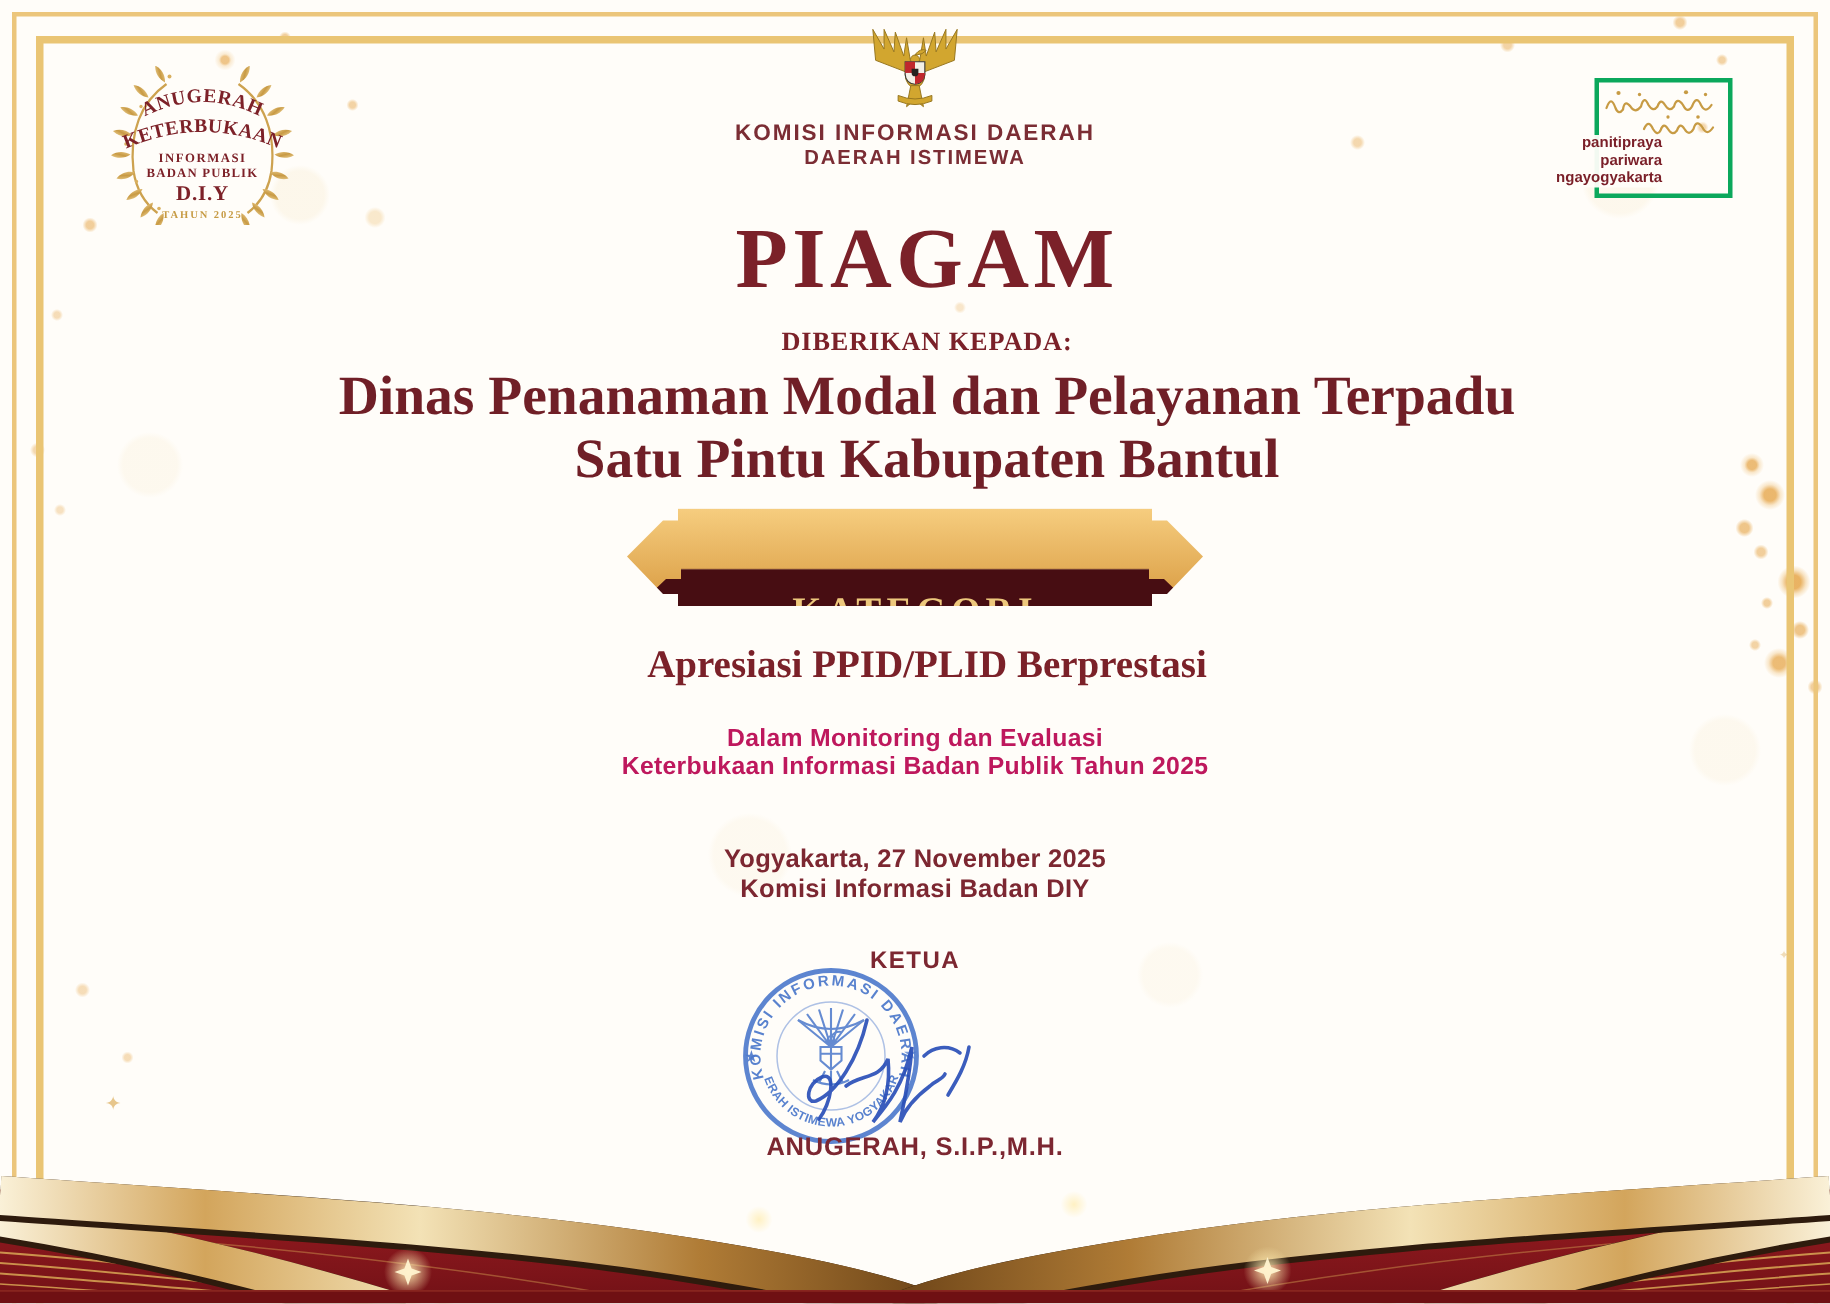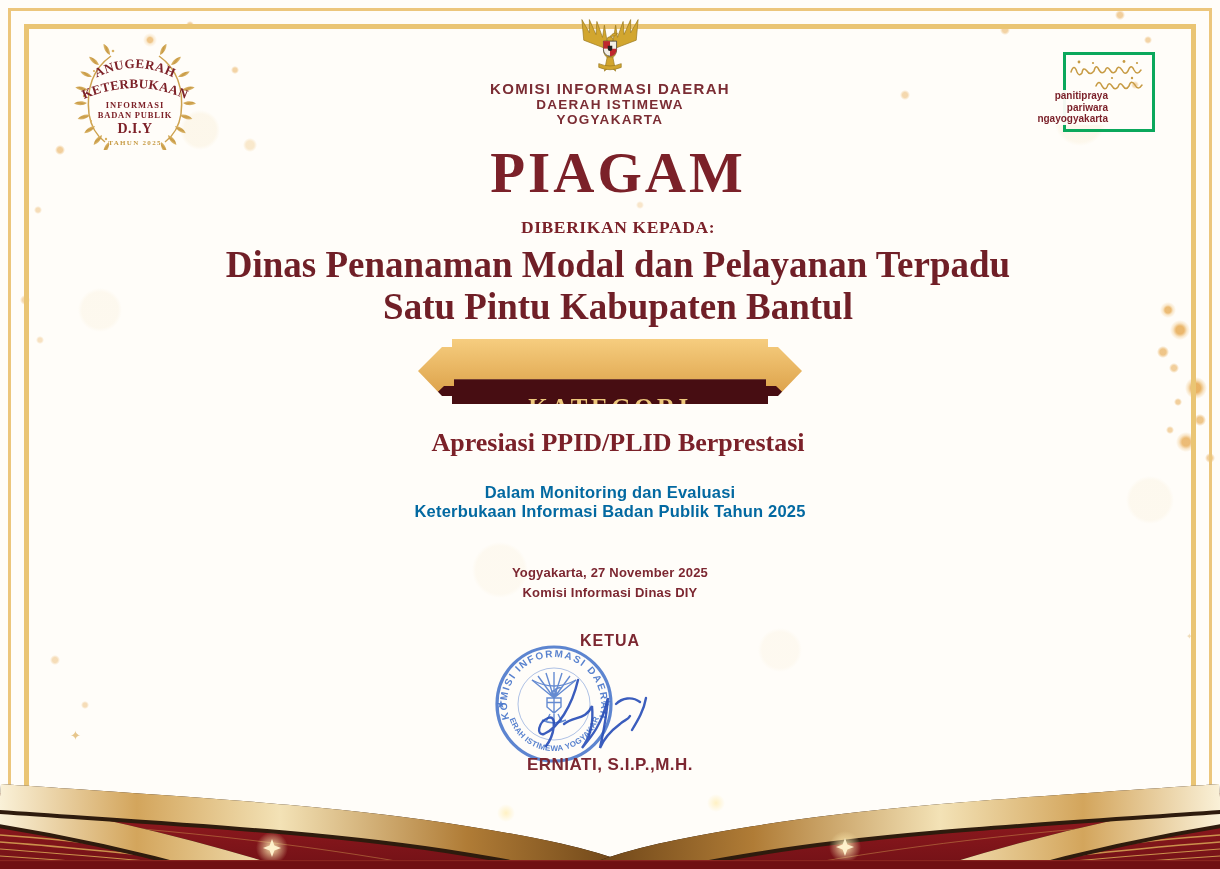--- a/index.html
+++ b/index.html
@@ -66,22 +66,22 @@
     background:linear-gradient(180deg,#f6cd7f,#d89a40);
     clip-path:polygon(0px 32px,24px 8px,34px 8px,34px 0px,350px 0px,350px 8px,360px 8px,384px 32px,360px 57px,350px 57px,350px 65px,34px 65px,34px 57px,24px 57px);
     filter:drop-shadow(0 1px 1px rgba(90,40,10,.45)); }
   .badge-inner { position:absolute; left:4px; top:4px; width:376px; height:57px; background:#470d12;
     clip-path:polygon(0px 28px,22px 7px,32px 7px,32px 0px,344px 0px,344px 7px,354px 7px,376px 28px,354px 50px,344px 50px,344px 57px,32px 57px,32px 50px,22px 50px);
     display:flex; align-items:center; justify-content:center;
     box-shadow:inset 0 0 0 1px rgba(255,224,150,.25);margin-top:36px; }
   .badge-text { font-family:"Liberation Serif", serif; font-size:25px; font-weight:700; letter-spacing:3.5px; color:#edc87d; }
 
   .catval { top:428px; z-index:2; font-size:26px; font-weight:700; color:#7b2129; }
-  .event-block { top:483px; z-index:2; font-size:16.5px; font-weight:700; color:#0369a1; line-height:19px; letter-spacing:.2px; }
-  .date-block { top:563px; z-index:2; font-size:13px; font-weight:700; color:#7c2731; line-height:20px; letter-spacing:.2px; }
+  .event-block { top:483px; z-index:2; font-size:16.5px; font-weight:700; color:#be185d; line-height:19px; letter-spacing:.2px; }
+  .date-block { top:563px; z-index:2; font-size:17px; font-weight:700; color:#7c2731; line-height:20px; letter-spacing:.2px; }
   .ketua { top:632px; z-index:4; font-size:16px; font-weight:700; letter-spacing:1px; color:#7c2731; }
   .signer-name { top:755px; z-index:4; font-size:17px; font-weight:700; letter-spacing:.5px; color:#7c2731; }
 
   .emblem-svg { left:580px; top:10px; width:60px; height:66px; z-index:2; }
   .laurel-svg { left:64px; top:44px; width:142px; height:106px; z-index:2; }
 
   .partner-box { left:1063px; top:52px; width:92px; height:80px; border:3px solid #0ba85c; z-index:2; background:transparent; }
   .partner-script { left:1066px; top:58px; width:86px; height:36px; z-index:3; }
   .partner-text { left:1032px; top:90px; width:76px; z-index:3; text-align:right;
     font-size:10px; line-height:11.5px; font-weight:700; color:#7a1f28; background:rgba(255,253,249,.95); }
@@ -196,21 +196,20 @@
   </svg>
   <div class="abs partner-text">
     <div>panitipraya</div>
     <div>pariwara</div>
     <div>ngayogyakarta</div>
   </div>
 
   <div class="abs centered org-block sans">
     <div class="org-line1">KOMISI INFORMASI DAERAH</div>
     <div class="org-line2">DAERAH ISTIMEWA</div>
-    <div class="org-line3">YOGYAKARTA</div>
   </div>
 
   <div class="abs centered title serif">PIAGAM</div>
   <div class="abs centered given serif">DIBERIKAN KEPADA:</div>
   <div class="abs centered recip recip1 serif">Dinas Penanaman Modal dan Pelayanan Terpadu</div>
   <div class="abs centered recip recip2 serif">Satu Pintu Kabupaten Bantul</div>
 
   <div class="badge abs">
     <div class="badge-inner">
       <span class="badge-text">KATEGORI</span>
@@ -219,21 +218,21 @@
 
   <div class="abs centered catval serif">Apresiasi PPID/PLID Berprestasi</div>
 
   <div class="abs centered event-block sans">
     <div>Dalam Monitoring dan Evaluasi</div>
     <div>Keterbukaan Informasi Badan Publik Tahun 2025</div>
   </div>
 
   <div class="abs centered date-block sans">
     <div>Yogyakarta, 27 November 2025</div>
-    <div>Komisi Informasi Dinas DIY</div>
+    <div>Komisi Informasi Badan DIY</div>
   </div>
 
   <div class="abs centered ketua sans">KETUA</div>
 
   <svg class="abs stamp-svg" viewBox="0 0 190 132">
     <defs>
       <path id="stArcTop" d="M29.8,80.1 A47,47 0 1 1 118.2,80.1"></path>
       <path id="stArcBot" d="M28.6,76.2 A47,47 0 0 0 119.4,76.2"></path>
     </defs>
     <circle cx="74" cy="64" r="57" fill="none" stroke="#4b78cb" stroke-width="3.2" opacity=".9"></circle>
@@ -254,21 +253,21 @@
       <path d="M-7,-8 h14 v9 l-7,6 l-7,-6 Z M-7,-3.5 h14 M0,-8 v15"></path>
       <path d="M-4,8 L-8,16 M4,8 L8,16 M0,8 L0,18 M-12,14 Q0,20 12,14"></path>
     </g>
     <g stroke="#2b50b8" stroke-width="2.4" fill="none" stroke-linecap="round" opacity=".92">
       <path d="M98,40 C92,66 78,88 64,94 C56,96 58,82 68,78 C78,74 74,96 66,106"></path>
       <path d="M84,84 C94,76 106,80 112,66 C114,86 108,100 102,108 C112,96 122,84 128,58 C126,82 122,98 120,108 C124,98 132,90 140,84 C144,80 148,80 150,76"></path>
       <path d="M136,64 C142,58 152,56 160,62 M152,90 C158,80 164,70 166,58"></path>
     </g>
   </svg>
 
-  <div class="abs centered signer-name sans">ERNIATI, S.I.P.,M.H.</div>
+  <div class="abs centered signer-name sans">ANUGERAH, S.I.P.,M.H.</div>
 
   <div class="abs sparkle sp1">✦</div>
   <div class="abs sparkle sp2">✦</div>
 
   <svg class="abs wave-svg" viewBox="0 0 1220 122" preserveAspectRatio="none">
     <defs>
       <linearGradient id="redg" x1="0" y1="0" x2="0" y2="1">
         <stop offset="0" stop-color="#9c1d22"></stop>
           <stop offset="1" stop-color="#6e1015"></stop>
       </linearGradient>

